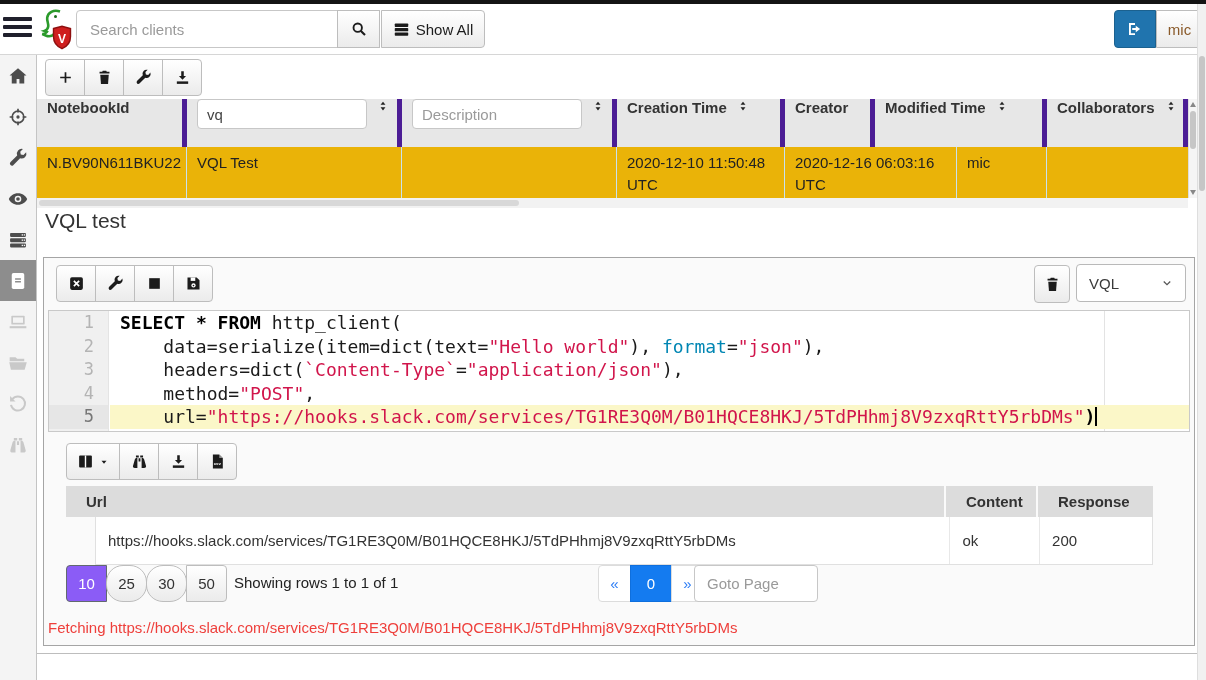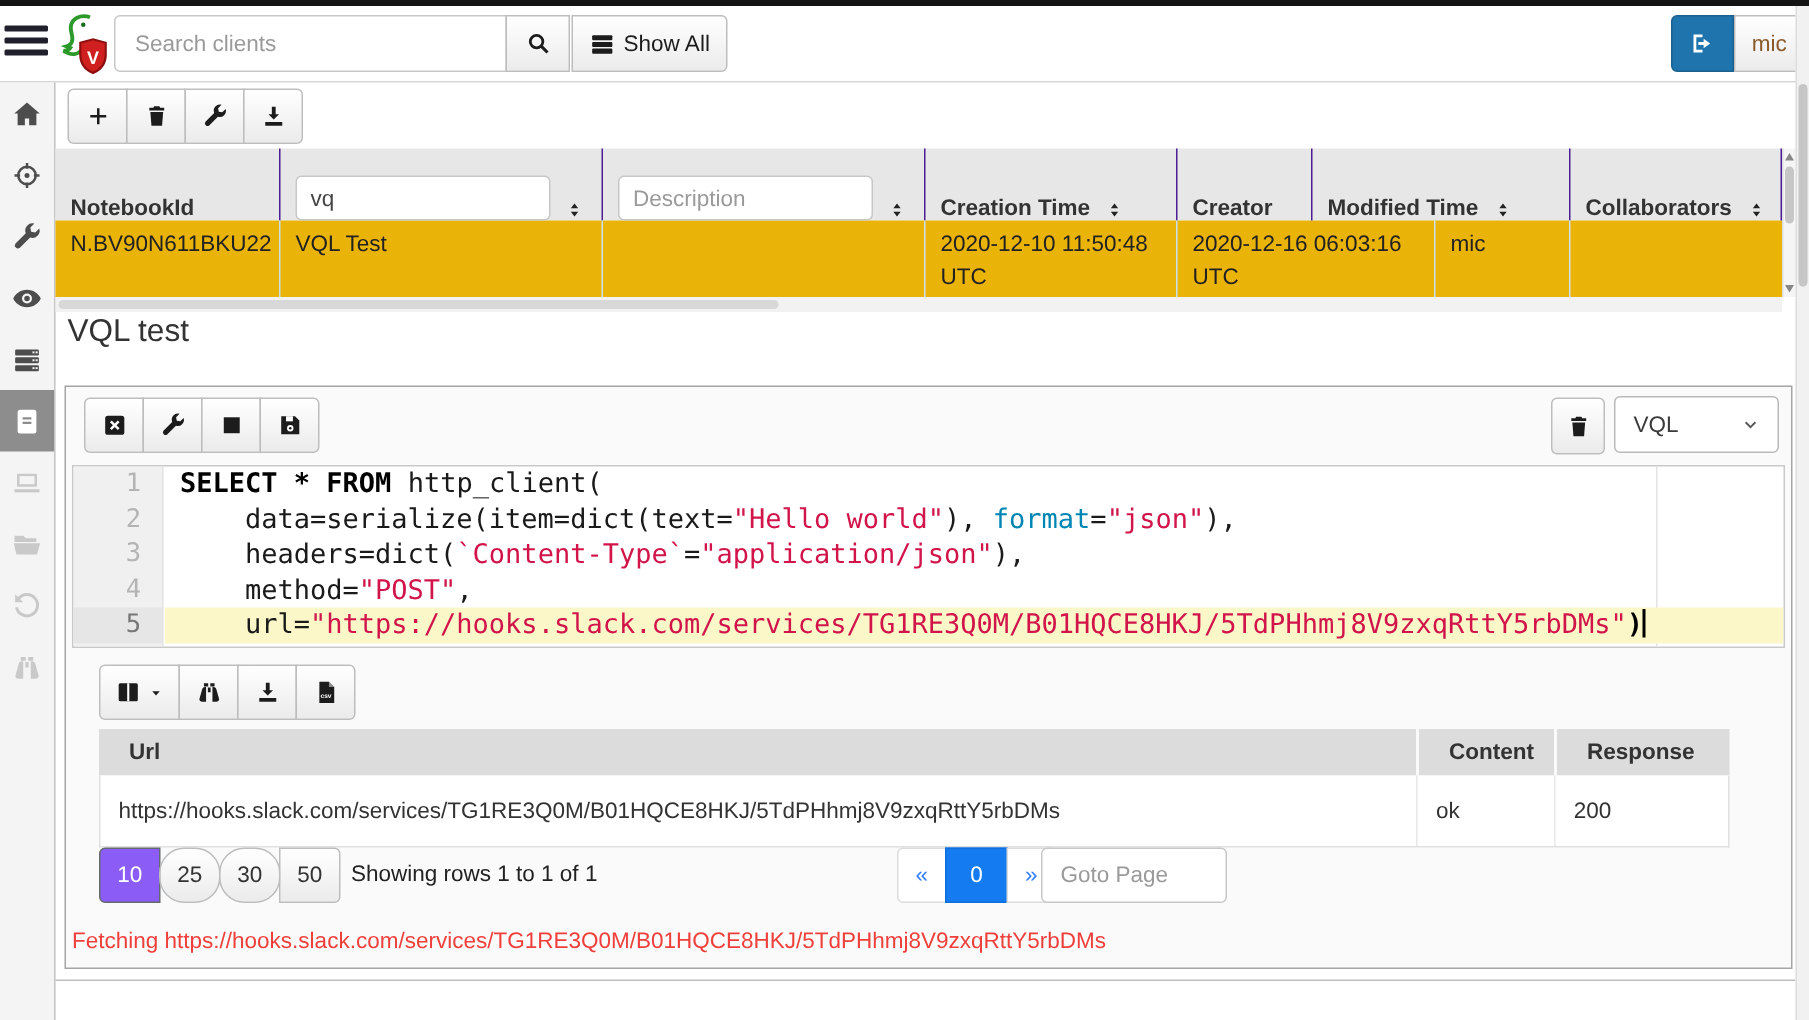--- a/index.html
+++ b/index.html
@@ -45,21 +45,21 @@
   .btn-group .btn:first-child { border-radius:4px 0 0 4px; }
   .btn-group .btn:last-child { border-radius:0 4px 4px 0; }
   .ico.caret { width:10px; height:10px; margin-left:5px; }
 
   
   .nb-toolbar { position:absolute; left:45px; top:59px; }
 
   
   .nb-table { position:absolute; left:37px; top:99px; width:1151px; }
   .nb-head { display:flex; height:48px; background:#e7e7e7; }
-  .nb-head .hc { display:flex; align-items:flex-end; padding-left:10px; font-size:15px; font-weight:bold; color:#333; border-right:1px solid #4c1d95; }
+  .nb-head .hc { display:flex; align-items:flex-start; padding-left:10px; font-size:15px; font-weight:bold; color:#333; border-right:5px solid #4c1d95; }
   .hc-1{width:150px;} .hc-2{width:215px;} .hc-3{width:215px;} .hc-4{width:168px;} .hc-5{width:172px;} .hc-6{width:90px;} .hc-7{width:141px;}
   .filter-input { width:170px; height:30px; border:1px solid #c7c7c7; border-radius:4px; padding:0 9px; font-size:15px; color:#444; font-family:"Liberation Sans",sans-serif; outline:none; }
   .filter-input::placeholder { color:#9a9a9a; }
   .sort { width:14px; height:14px; margin-left:9px; color:#222; cursor:pointer; flex:none; }
   .nb-row { display:flex; height:51px; background:#eab308; }
   .nb-row .rc { padding:5px 0 0 10px; font-size:15px; color:#222; line-height:22px; border-right:1px solid #c8e2f0; }
   .tbl-vscroll { position:absolute; left:1188px; top:99px; width:9px; height:99px; background:#f5f5f5; border-left:1px solid #ddd; }
   .tbl-vscroll .arr-up { position:absolute; top:3px; left:1px; width:0; height:0; border-left:3px solid transparent; border-right:3px solid transparent; border-bottom:5px solid #888; }
   .tbl-vscroll .arr-dn { position:absolute; bottom:3px; left:1px; width:0; height:0; border-left:3px solid transparent; border-right:3px solid transparent; border-top:5px solid #888; }
   .tbl-vscroll .thumb { position:absolute; top:12px; left:1px; width:6px; height:38px; background:#c6c6c6; border-radius:3px; }
@@ -89,21 +89,21 @@
   .tok-string { color:#d1154b; }
   .tok-builtin { color:#0086b3; }
   .cursor { display:inline-block; width:2px; height:19px; background:#000; vertical-align:middle; margin-top:-3px; }
 
   
   .res-toolbar { position:absolute; left:22px; top:185px; }
   .res-toolbar .btn.wide { width:54px; }
   .res-table { position:absolute; left:22px; top:228px; width:1087px; font-size:15px; }
   .res-head { display:flex; height:31px; background:#dcdcdc; }
   .res-head .hc { display:flex; align-items:center; padding-left:20px; font-weight:bold; color:#333; border-right:2px solid #fafafa; }
-  .res-row { display:flex; height:48px; background:#fff; border:1px solid #e0e0e0; border-top:none; }
+  .res-row { display:flex; height:48px; background:#fff; border:1px solid #e0e0e0; border-top:none;margin-left:29px; }
   .res-row .rc { display:flex; align-items:center; padding-left:12px; color:#333; border-right:1px solid #e8e8e8; }
   .rt-url{width:880px;} .rt-content{width:92px;} .rt-response{width:115px;}
 
   
   .pag { position:absolute; left:0; top:307px; width:100%; height:38px; }
   .size-group { position:absolute; left:22px; top:0; }
   .size-btn { width:41px; height:37px; font-size:15px; color:#333;border-radius:17px; }
   .size-btn.active { background:#8b5cf6; border-color:#62696f; color:#fff; }
   .pag-summary { position:absolute; left:190px; top:9px; font-size:15px; color:#222; }
   .pager { position:absolute; left:554px; top:0; display:inline-flex; }

